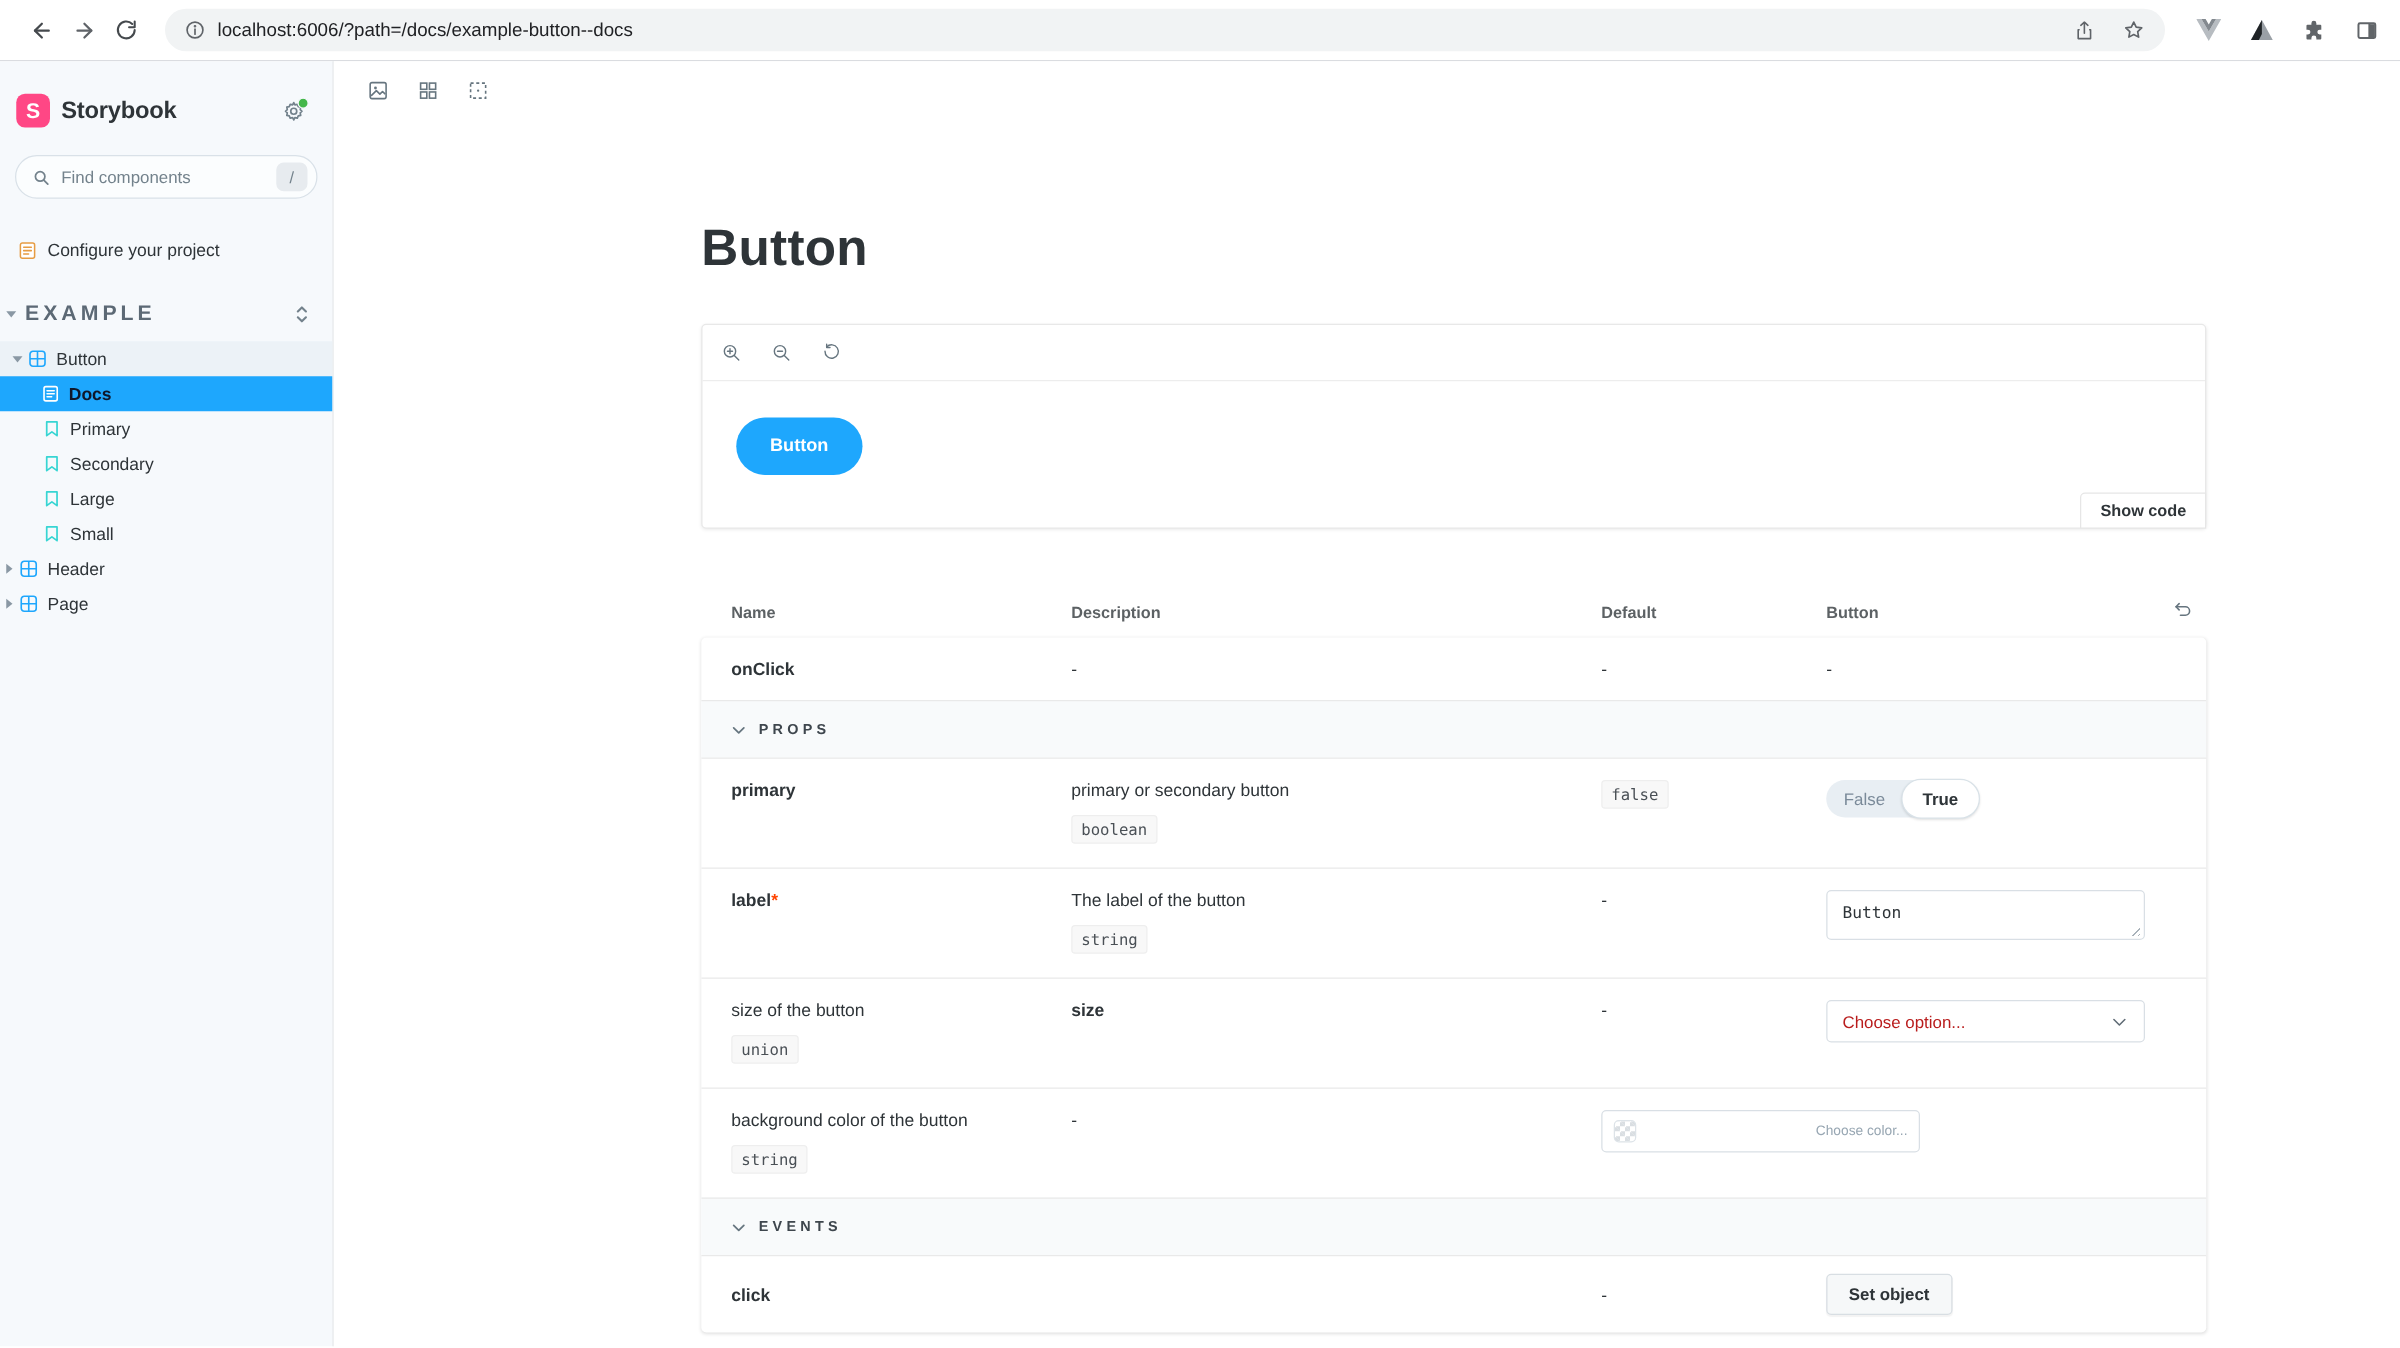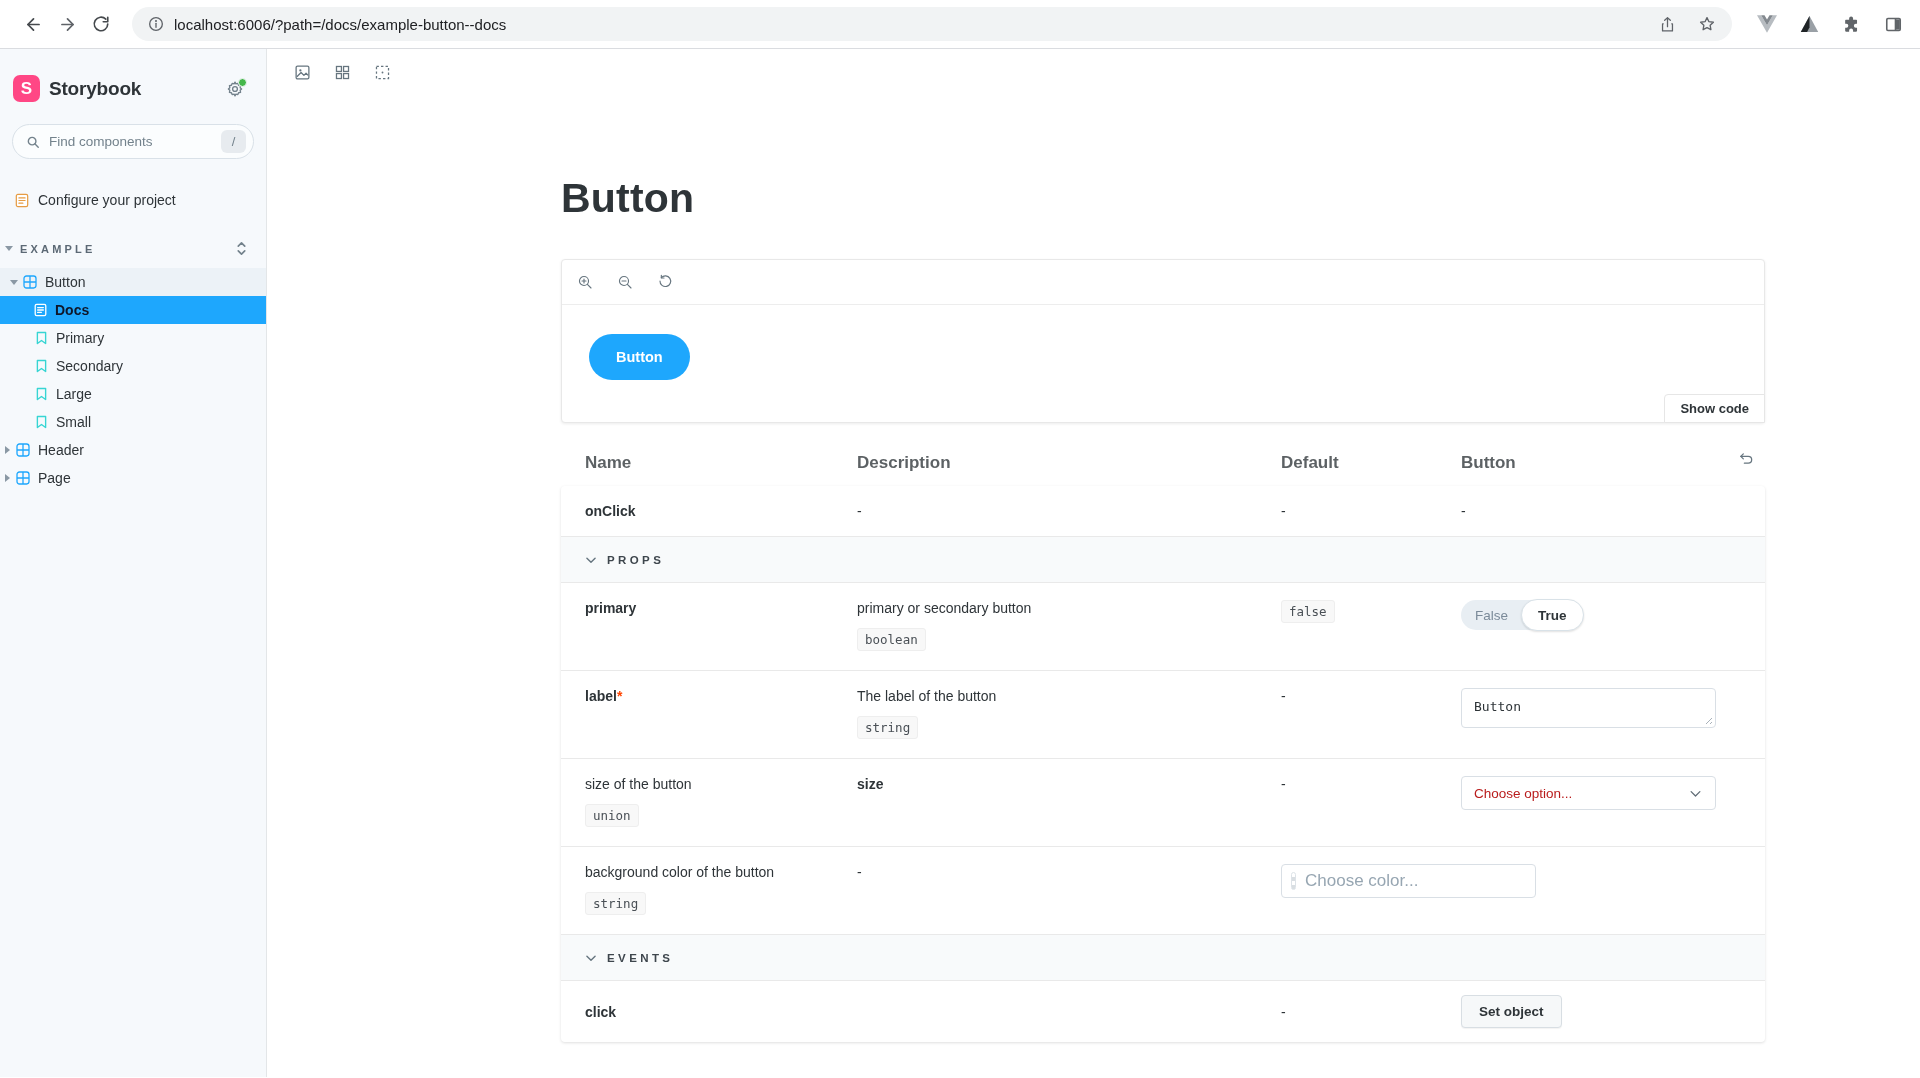--- a/index.html
+++ b/index.html
@@ -31,21 +31,21 @@
   .gear .dot { position:absolute; top:-2px; right:-3px; width:9px; height:9px; border-radius:50%;
     background:#44B74A; border:1.5px solid #F6F9FC; }
   .search { margin:22px 12px 0; height:35px; border:1px solid #D9E1E8; border-radius:18px; background:#FBFDFE;
     display:flex; align-items:center; padding:0 7px 0 13px; gap:9px; cursor:text; }
   .search .ph { font-size:13.5px; color:#73828C; }
   .search .slash { margin-left:auto; width:25px; height:23px; border-radius:6px; background:#E7EBEF;
     color:#73828C; font-size:13px; display:flex; align-items:center; justify-content:center; }
   .configure { margin-top:28px; display:flex; align-items:center; gap:9px; padding:5px 20px 5px 15px;
     font-size:14px; color:#2E3438; cursor:pointer; }
   .sb-section-head { margin-top:28px; display:flex; align-items:center; padding:0 18px 0 5px; cursor:pointer; }
-  .sb-section-head .lbl { font-size:11px; font-weight:bold; letter-spacing:3.2px; color:#5C6975; margin-left:7px; }
+  .sb-section-head .lbl { font-size:17px; font-weight:bold; letter-spacing:3.2px; color:#5C6975; margin-left:7px; }
   .sb-section-head .updown { margin-left:auto; color:#73828C; display:flex; }
   .tree { margin-top:12px; }
   .trow { height:28px; display:flex; align-items:center; font-size:14px; color:#2E3438; cursor:pointer; }
   .trow .caret { width:10px; display:flex; justify-content:center; margin-right:4px; }
   .caret-down { width:0; height:0; border-left:4px solid transparent; border-right:4px solid transparent; border-top:5px solid #8A98A4; }
   .caret-right { width:0; height:0; border-top:4px solid transparent; border-bottom:4px solid transparent; border-left:5px solid #8A98A4; }
   .row-component { padding-left:9px; background:#ECF2F7; }
   .row-component .cicon, .row-collapsed .cicon { margin-right:8px; display:flex; }
   .row-docs { background:#1EA7FD; color:#0f172a; font-weight:bold; padding-left:34px; }
   .row-docs .dicon { margin-right:8px; display:flex; }
@@ -69,21 +69,21 @@
   .preview-toolbar .tbtn { display:flex; cursor:pointer; }
   .preview-canvas { padding:29px 0 0 27px; }
   .demo-btn { height:46px; padding:0 27px; border:none; border-radius:3em; background:#1EA7FD; color:#fff;
     font-weight:bold; font-size:14.5px; font-family:inherit; cursor:pointer; }
   .show-code { position:absolute; right:-1px; bottom:-1px; height:29px; padding:0 15px; background:#fff;
     border:1px solid #E6E6E6; border-radius:4px 0 0 0; font-size:13px; font-weight:bold; color:#2E3438;
     font-family:inherit; cursor:pointer; }
 
   
   .grid-cols { display:grid; grid-template-columns:296px 424px 180px 1fr; }
-  .args-head { margin-top:30px; position:relative; font-size:17px; font-weight:bold; color:rgba(46,52,56,0.78); }
+  .args-head { margin-top:59px; position:relative; font-size:13px; font-weight:bold; color:rgba(46,52,56,0.78); }
   .args-head > div:first-child { padding-left:24px; }
   .reset-btn { position:absolute; right:10px; top:-3px; color:#66757F; cursor:pointer; }
   .args-table { margin-top:13px; background:#fff; border-radius:4px; box-shadow:0 1px 3px rgba(0,0,0,0.13); overflow:hidden; margin-bottom:30px; }
   .arow { border-top:1px solid #E9E9E9; }
   .arow:first-child { border-top:none; }
   .arow .cell { padding-top:17px; padding-bottom:19px; }
   .arow .cell:first-child { padding-left:24px; }
   .arow.center { align-items:center; }
   .arow.center .cell { padding-top:0; padding-bottom:0; }
   .arow.h50 { height:50px; }
@@ -113,21 +113,21 @@
     background:repeating-linear-gradient(135deg, transparent 0 2px, #A9B2BA 2px 3px); clip-path:polygon(100% 0,100% 100%,0 100%); }
   .ctl-select { width:255px; height:34px; border:1px solid #D9DFE5; border-radius:4px; background:#fff;
     display:flex; align-items:center; padding:0 12px; font-size:13.5px; color:#b91c1c; cursor:pointer; }
   .ctl-select svg { margin-left:auto; color:#5F6B75; }
   .ctl-color { width:255px; height:34px; border:1px solid #D9DFE5; border-radius:4px; background:#fff;
     display:flex; align-items:center; gap:9px; padding:0 9px; cursor:pointer; }
   .swatch { width:18px; height:18px; border-radius:4px; border:1px solid #DDE3E8;
     background-image:linear-gradient(45deg,#D9DEE2 25%,transparent 25%,transparent 75%,#D9DEE2 75%),
                      linear-gradient(45deg,#D9DEE2 25%,#fff 25%,#fff 75%,#D9DEE2 75%);
     background-size:8px 8px; background-position:0 0,4px 4px; }
-  .ctl-color input { border:none; outline:none; flex:1; font-size:17px; color:#2E3438; background:transparent; font-family:inherit; }
+  .ctl-color input { border:none; outline:none; flex:1; font-size:11px; color:#2E3438; background:transparent; font-family:inherit;text-align:right; }
   .ctl-color input::placeholder { color:#97A6B2; }
   .set-object { height:33px; padding:0 17px; background:#F6F8F9; border:1px solid #D8DEE3; border-radius:4px;
     font-size:13.5px; font-weight:bold; color:#2E3438; font-family:inherit; box-shadow:0 1px 1px rgba(0,0,0,0.05); cursor:pointer; }
 </style>
 </head>
 <body>
 
 <div class="chrome">
   <span class="navbtn">
     <svg width="19" height="19" viewBox="0 0 24 24" fill="none" stroke="currentColor" stroke-width="2.2" stroke-linecap="round" stroke-linejoin="round">

